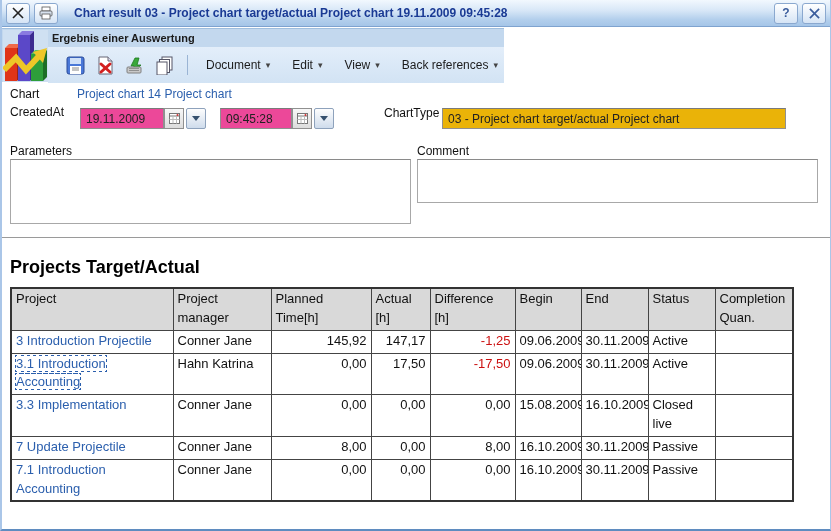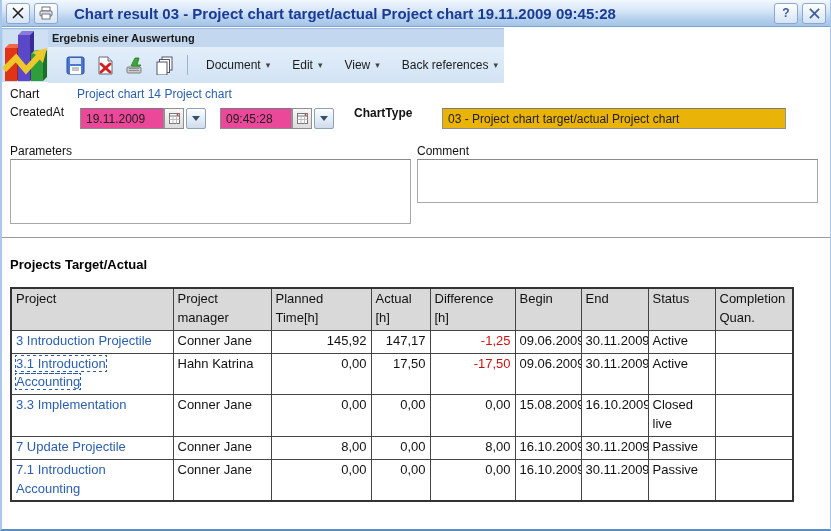--- a/index.html
+++ b/index.html
@@ -19,21 +19,21 @@
     border-bottom:1px solid #7fa3cf;
     display:flex; align-items:center;
   }
   .tb-btn {
     width:24px; height:21px; margin-left:4px; border:1px solid #8aa8cf; border-radius:3px;
     background:linear-gradient(#ffffff, #d5e4f5);
     display:flex; align-items:center; justify-content:center; cursor:pointer;
     font-size:12px; color:#333;
   }
   .titlebar .title {
-    margin-left:16px; font-size:15px; font-weight:bold; color:#1a3a94;
+    margin-left:16px; font-size:12px; font-weight:bold; color:#1a3a94;
     white-space:nowrap; flex:1;
   }
   .tb-right { display:flex; margin-right:4px; }
   .tb-right .tb-btn { font-weight:bold; color:#3a5c9c; }
   .x-glyph { stroke:#222; stroke-width:1.6; }
 
   
   .appheader {
     position:absolute; left:0; top:28px; width:502px; height:54px;
     background:#c3d8ee; border-top:1px solid #9fbede;
@@ -76,21 +76,21 @@
   .chev { width:0; height:0; border-left:4px solid transparent; border-right:4px solid transparent; border-top:5px solid #35506e; }
 
   .textarea {
     position:absolute; background:#ffffff; border:1px solid #a8a8a8; border-top-color:#8a8a8a;
     font-size:12px; color:#222; resize:none; font-family:"Liberation Sans", sans-serif;
   }
 
   .sep-line { position:absolute; left:0; width:100%; height:1px; background:#9a9a9a; }
 
   
-  .section-heading { position:absolute; left:8px; top:257px; font-size:13px; font-weight:bold; color:#000; }
+  .section-heading { position:absolute; left:8px; top:257px; font-size:18px; font-weight:bold; color:#000; }
 
   table.grid {
     position:absolute; left:8px; top:287px; width:782px;
     border-collapse:collapse; table-layout:fixed;
     font-size:13px; color:#111;
     border:2px solid #333;
   }
   table.grid th, table.grid td {
     border:1px solid #444; padding:1px 4px 2px 4px; vertical-align:top; text-align:left;
     overflow:hidden; line-height:1.45;
@@ -223,21 +223,21 @@
         <line x1="4" y1="3" x2="4" y2="10.5" stroke="#bbb"></line>
         <line x1="7.5" y1="3" x2="7.5" y2="10.5" stroke="#bbb"></line>
         <line x1="0.5" y1="6.5" x2="10.5" y2="6.5" stroke="#bbb"></line>
       <circle cx="8.5" cy="2" r="1" fill="#d23030"></circle>
     </svg>
   </div>
   <div class="drop-btn" style="left:312px; top:108px;">
       <span class="chev"></span>
     </div>
 
-  <div class="form-label" style="left:352px; top:106px;font-weight:bold;">ChartType</div>
+  <div class="form-label" style="left:382px; top:106px;">ChartType</div>
   <div class="field" style="left:440px; top:108px; width:344px; background:#eab308;">03 - Project chart target/actual Project chart</div>
 
   <div class="form-label" style="left:8px; top:144px;">Parameters</div>
   <textarea class="textarea" style="left: 8px; top: 159px; width: 401px; height: 65px;" value=""></textarea>
 
   <div class="form-label" style="left:415px; top:144px;">Comment</div>
   <textarea class="textarea" style="left: 415px; top: 159px; width: 401px; height: 44px;" value=""></textarea>
 
   <div class="sep-line" style="top:237px;"></div>
 

